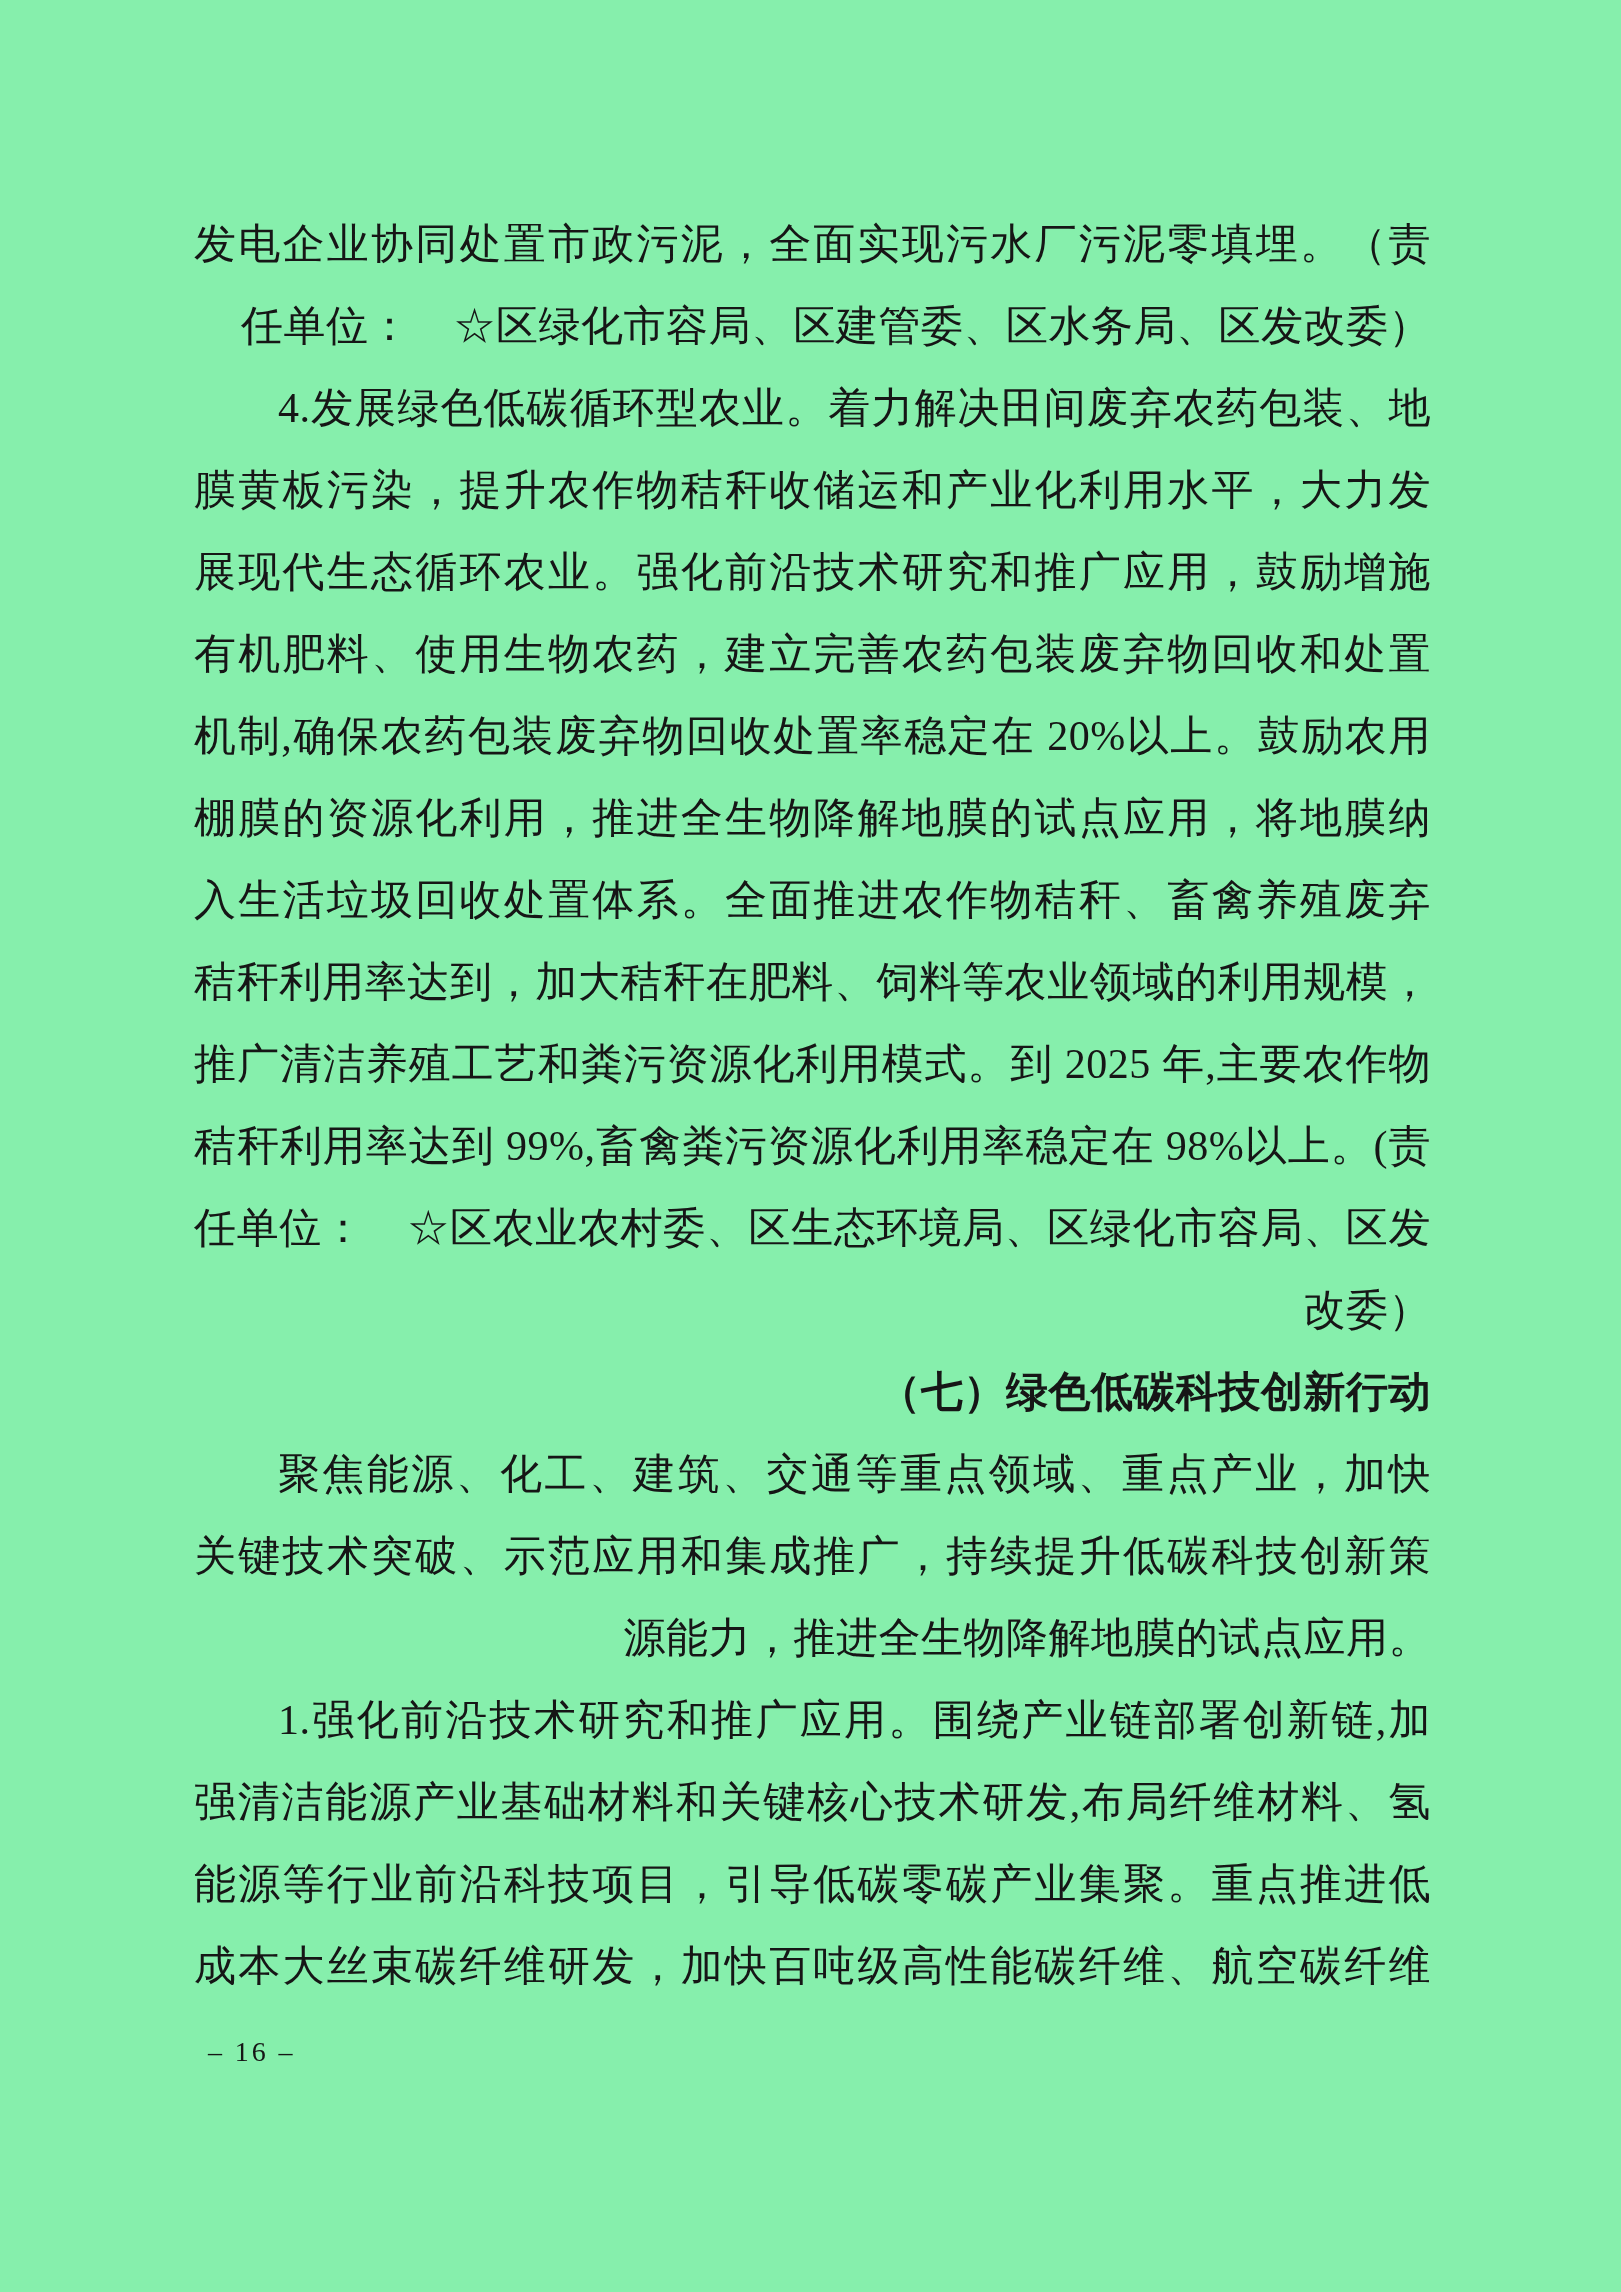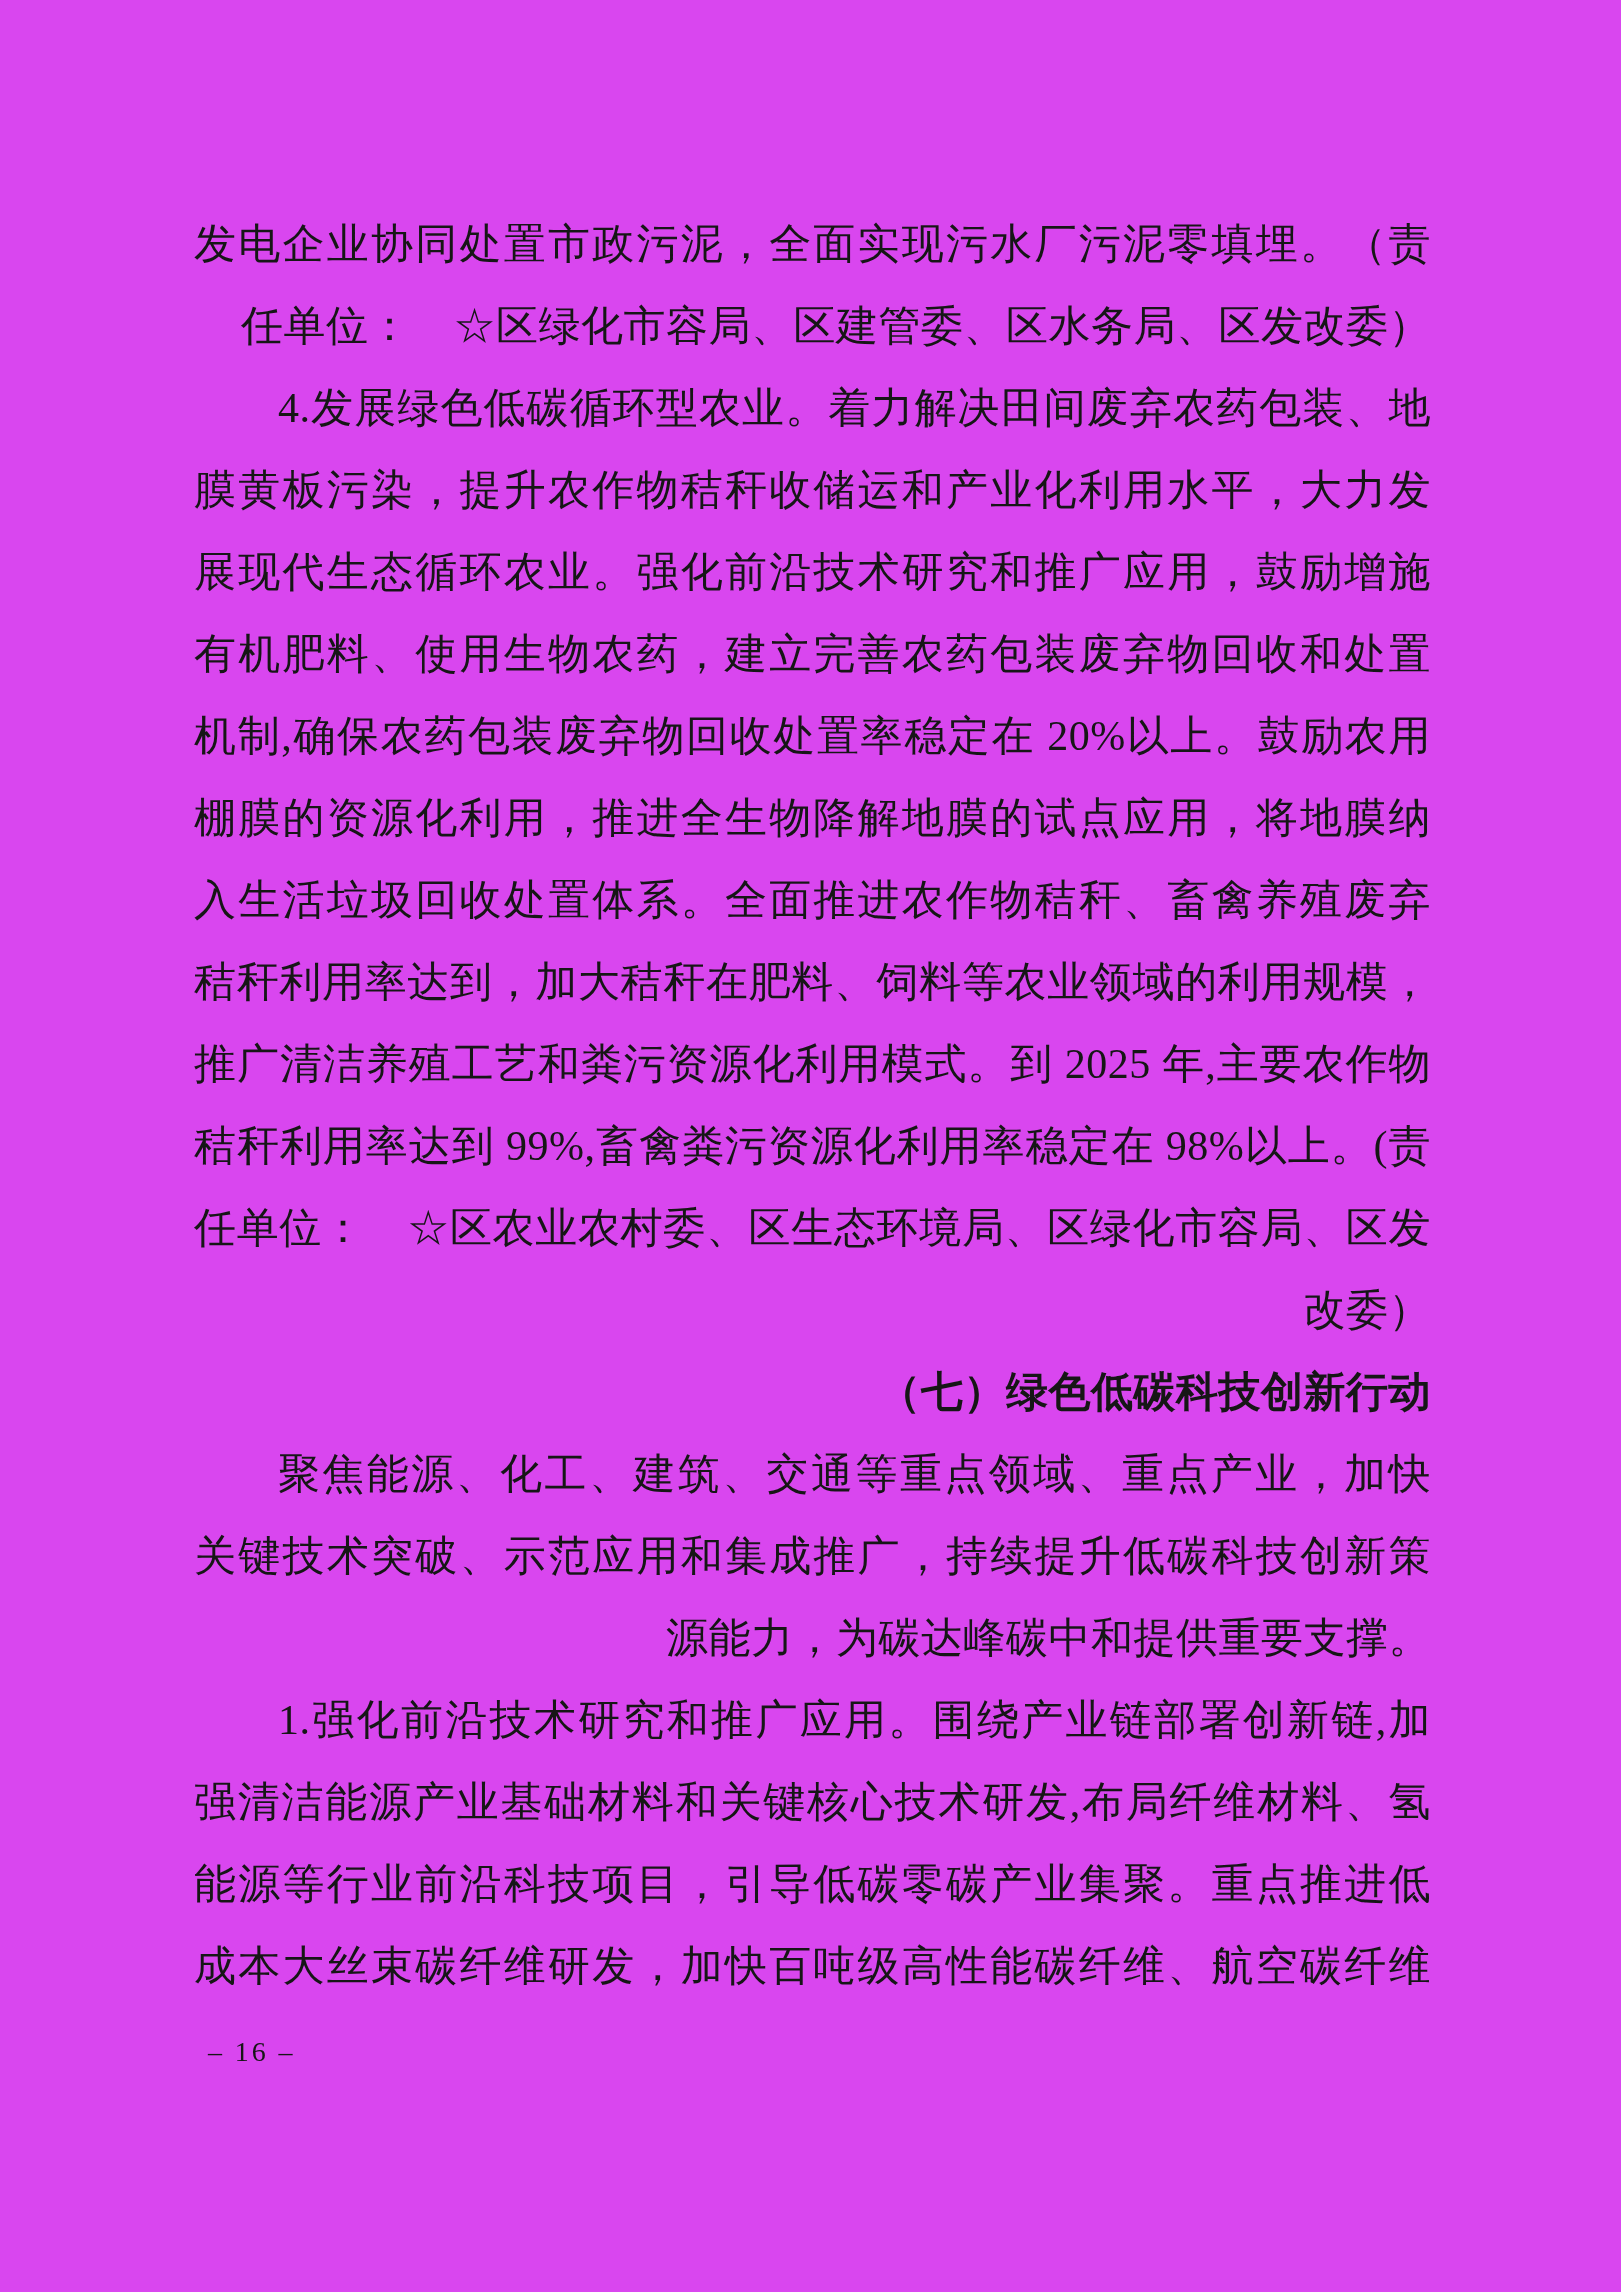--- a/index.html
+++ b/index.html
@@ -13,21 +13,21 @@
     position: relative;
     overflow: hidden;
     font-family: "Liberation Serif", "DejaVu Serif", serif;
     color: #161616;
   }
   .page {
     position: absolute;
     left: 0; top: 0;
     width: 1621px;
     height: 2293px;
-    background: #d946ef;
+    background: #86efac;
   }
   .text-block {
     position: absolute;
     left: 194px;
     top: 203px;
     width: 1237px;
   }
   .line {
     height: 82px;
     line-height: 82px;
@@ -70,21 +70,21 @@
     <div class="line justify">棚膜的资源化利用，推进全生物降解地膜的试点应用，将地膜纳</div>
     <div class="line justify">入生活垃圾回收处置体系。全面推进农作物秸秆、畜禽养殖废弃</div>
     <div class="line justify">秸秆利用率达到，加大秸秆在肥料、饲料等农业领域的利用规模，</div>
     <div class="line justify">推广清洁养殖工艺和粪污资源化利用模式。到 2025 年,主要农作物</div>
     <div class="line justify">秸秆利用率达到 99%,畜禽粪污资源化利用率稳定在 98%以上。(责</div>
     <div class="line justify">任单位：　☆区农业农村委、区生态环境局、区绿化市容局、区发</div>
     <div class="line">改委）</div>
     <div class="line indent heading">（七）绿色低碳科技创新行动</div>
     <div class="line indent justify">聚焦能源、化工、建筑、交通等重点领域、重点产业，加快</div>
     <div class="line justify">关键技术突破、示范应用和集成推广，持续提升低碳科技创新策</div>
-    <div class="line">源能力，为碳达峰碳中和提供重要支撑。</div>
+    <div class="line">源能力，推进全生物降解地膜的试点应用。</div>
     <div class="line indent justify">1.强化前沿技术研究和推广应用。围绕产业链部署创新链,加</div>
     <div class="line justify">强清洁能源产业基础材料和关键核心技术研发,布局纤维材料、氢</div>
     <div class="line justify">能源等行业前沿科技项目，引导低碳零碳产业集聚。重点推进低</div>
     <div class="line justify">成本大丝束碳纤维研发，加快百吨级高性能碳纤维、航空碳纤维</div>
   </div>
 
   <div class="page-number">– 16 –</div>
 </div>
 
 

